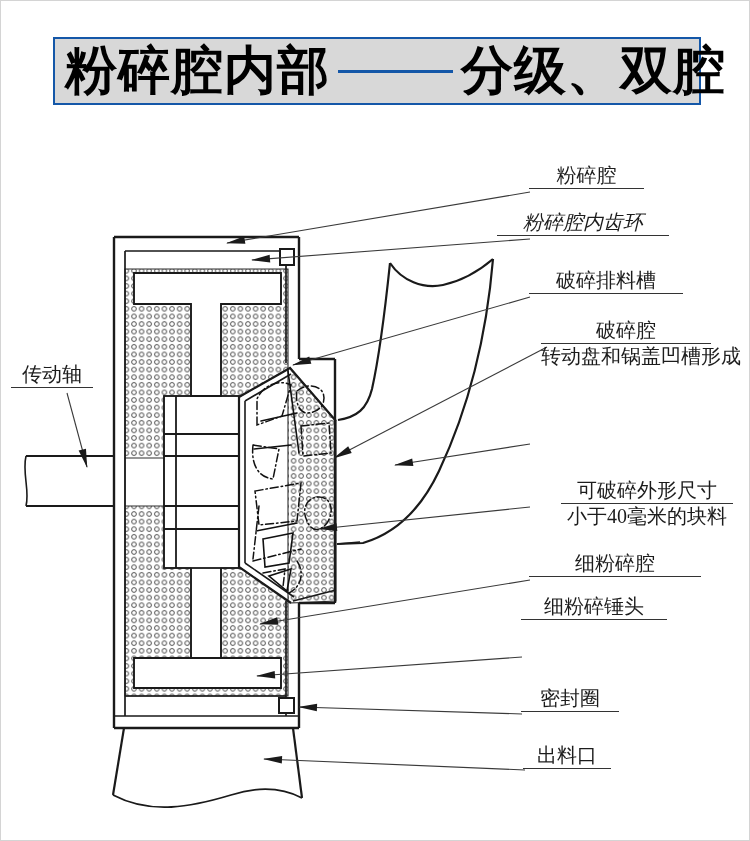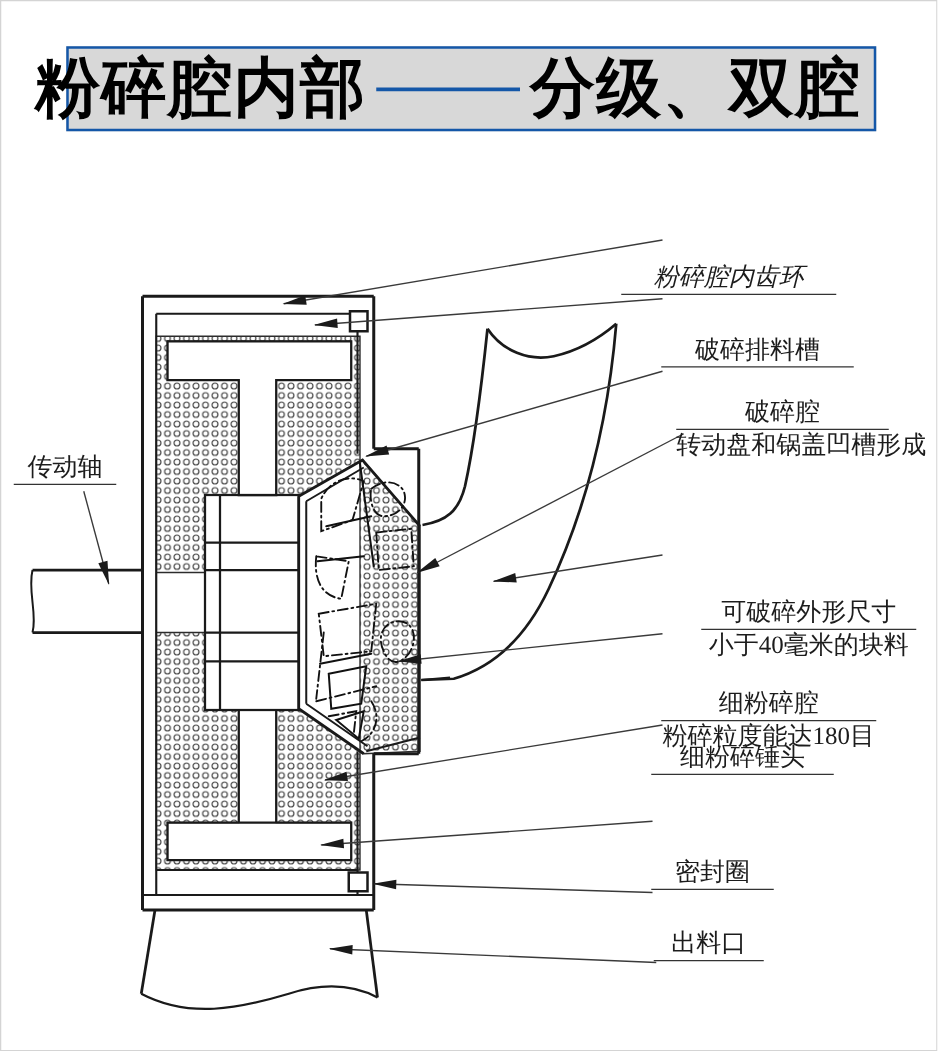--- a/index.html
+++ b/index.html
@@ -2,21 +2,21 @@
 <html><head>
 <meta charset="utf-8">
 <style>
   html,body{margin:0;padding:0;background:#fff;}
   #page{position:relative;width:750px;height:841px;background:#fff;border:1px solid #d4d4d4;
         box-sizing:border-box;overflow:hidden;font-family:"Liberation Serif","DejaVu Serif",serif;}
 
   
   .title{position:absolute;left:52px;top:36px;width:648px;height:68px;box-sizing:border-box;
          background:#d8d8d8;border:2px solid #1457a8;display:flex;align-items:center;
-         justify-content:flex-end;padding:0 10px;
+         justify-content:flex-start;padding:0 10px;
          font-family:"Liberation Sans","DejaVu Sans",sans-serif;font-weight:bold;
          font-size:52px;color:#000;letter-spacing:1px;white-space:nowrap;}
   .title .dash{display:inline-block;width:115px;height:3px;background:#1457a8;margin:0 8px;flex:0 0 auto;}
 
   
   #diagram{position:absolute;left:0;top:0;width:750px;height:841px;}
 
   
   .lbl{position:absolute;color:#1c1c1c;font-size:20px;line-height:1.12;text-align:center;}
   .lbl .u{display:block;border-bottom:1.5px solid #333;padding-bottom:2px;}
@@ -134,20 +134,23 @@
       <line x1="521" y1="656" x2="256" y2="675" marker-end="url(#arw)"></line>
       <line x1="521" y1="713" x2="298" y2="706" marker-end="url(#arw)"></line>
       <line x1="524" y1="769" x2="263" y2="758" marker-end="url(#arw)"></line>
     </g>
   </svg>
 
   <div class="lbl" style="left:10px;top:362px;width:82px;">
     <span class="u">传动轴</span>
   </div>
 
+  <div class="lbl" style="left:528px;top:163px;width:115px;">
+    <span class="u">粉碎腔</span>
+  </div>
 
   <div class="lbl" style="left:496px;top:210px;width:172px;font-style:italic;">
     <span class="u">粉碎腔内齿环</span>
   </div>
 
   <div class="lbl" style="left:528px;top:268px;width:154px;">
     <span class="u">破碎排料槽</span>
   </div>
 
   <div class="lbl" style="left:540px;top:318px;width:170px;">
@@ -156,21 +159,20 @@
   </div>
 
 
   <div class="lbl" style="left:528px;top:478px;width:172px;margin-left:32px;">
     <span class="u">可破碎外形尺寸</span>
     <span class="sub">小于40毫米的块料</span>
   </div>
 
   <div class="lbl" style="left:528px;top:551px;width:172px;">
     <span class="u">细粉碎腔</span>
-    <span class="sub">粉碎粒度能达180目</span>
   </div>
 
   <div class="lbl" style="left:520px;top:594px;width:146px;text-align:center;">
     <span class="u">细粉碎锤头</span>
   </div>
 
   <div class="lbl" style="left:520px;top:686px;width:98px;">
     <span class="u">密封圈</span>
   </div>
 

